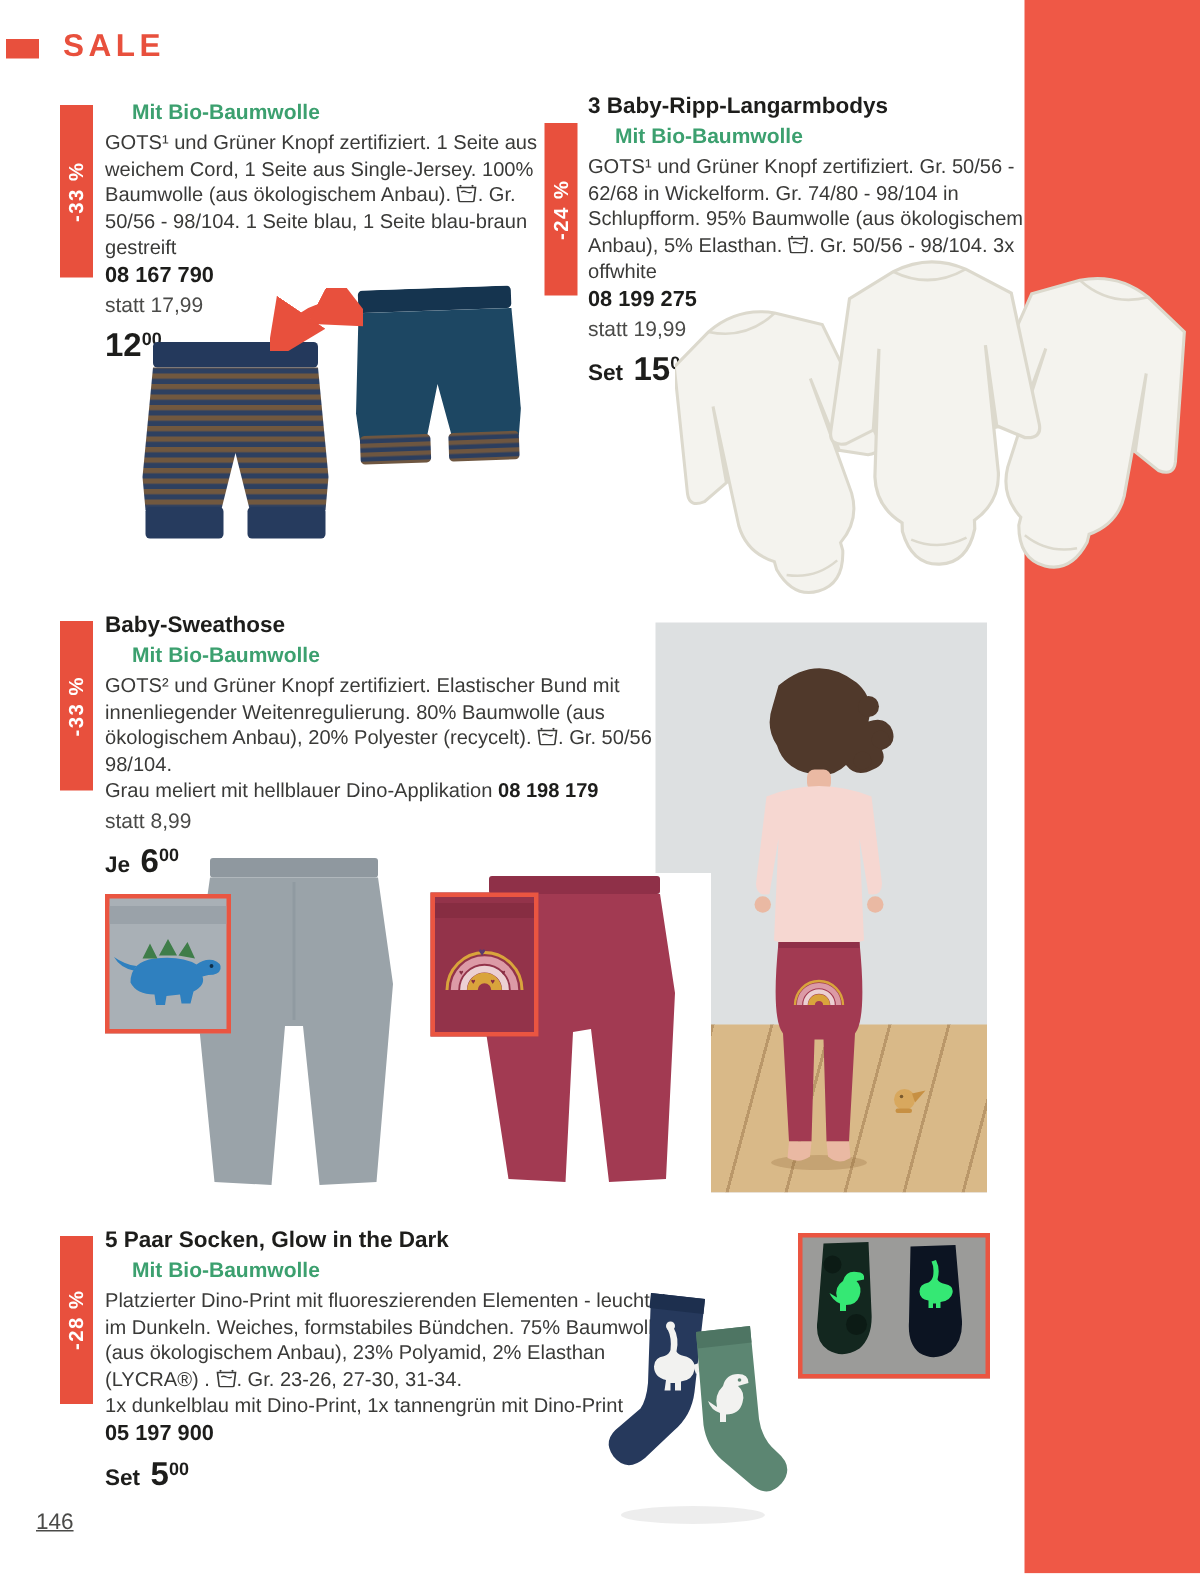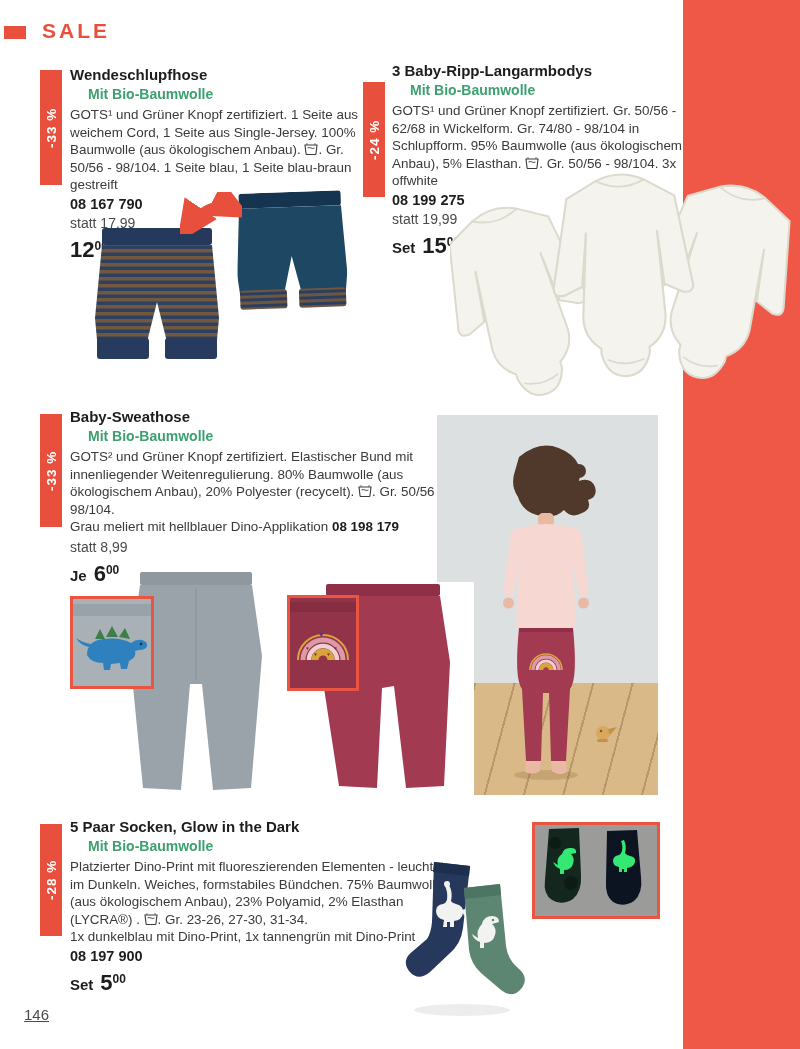--- a/index.html
+++ b/index.html
@@ -39,21 +39,20 @@
 <div class="page">
 
   <div class="band"></div>
 
   <div class="hdr-block"></div>
   <div class="hdr-title">SALE</div>
 
   <div class="badge" style="left:40px;top:70px;height:115px">-33 %</div>
 
   <div class="ptext" style="left:70px;top:66px;width:296px">
-    <div class="title">Wendeschlupfhose</div>
     <div class="bio">Mit Bio-Baumwolle</div>
     <div class="desc"><span>GOTS¹ und Grüner Knopf zertifiziert. 1 Seite aus weichem Cord, 1 Seite aus Single-Jersey. 100% Baumwolle (aus ökologischem Anbau). </span><span class="wicon"><svg width="14" height="12" viewBox="0 0 14 12">
             <path d="M1,2 L13,2 L12,10.5 Q12,11.5 11,11.5 L3,11.5 Q2,11.5 2,10.5 Z" fill="none" stroke="#3a3a38" stroke-width="1.1"></path>
             <path d="M3.5,5 Q5,4 7,5 Q9,6 10.5,5" fill="none" stroke="#3a3a38" stroke-width="0.9"></path>
             <circle cx="3" cy="0.9" r="0.7" fill="#3a3a38"></circle>
             <circle cx="11" cy="0.9" r="0.7" fill="#3a3a38"></circle>
           </svg></span><span>. Gr. 50/56 - 98/104. 1 Seite blau, 1 Seite blau-braun gestreift</span></div>
     <div class="code">08 167 790</div>
     <div class="statt">statt 17,99</div>
     <div class="price"><span class="big">12</span><span class="sup">00</span></div>
@@ -211,21 +210,21 @@
   <div class="ptext" style="left:70px;top:818px;width:392px">
     <div class="title">5 Paar Socken, Glow in the Dark</div>
     <div class="bio">Mit Bio-Baumwolle</div>
     <div class="desc"><span>Platzierter Dino-Print mit fluoreszierenden Elementen - leuchtet im Dunkeln. Weiches, formstabiles Bündchen. 75% Baumwolle (aus ökologischem Anbau), 23% Polyamid, 2% Elasthan (LYCRA®) . </span><span class="wicon"><svg width="14" height="12" viewBox="0 0 14 12">
             <path d="M1,2 L13,2 L12,10.5 Q12,11.5 11,11.5 L3,11.5 Q2,11.5 2,10.5 Z" fill="none" stroke="#3a3a38" stroke-width="1.1"></path>
             <path d="M3.5,5 Q5,4 7,5 Q9,6 10.5,5" fill="none" stroke="#3a3a38" stroke-width="0.9"></path>
             <circle cx="3" cy="0.9" r="0.7" fill="#3a3a38"></circle>
             <circle cx="11" cy="0.9" r="0.7" fill="#3a3a38"></circle>
           </svg></span><span>. Gr. 23-26, 27-30, 31-34.</span></div>
     <div class="vline">1x dunkelblau mit Dino-Print, 1x tannengrün mit Dino-Print</div>
-    <div class="code">08 197 900</div>
+    <div class="code">05 197 900</div>
     <div class="price"><span class="prefix">Set</span><span class="big">5</span><span class="sup">00</span></div>
   </div>
 
   <svg class="abs" style="left:400px;top:858px" width="132" height="162" viewBox="0 0 132 162">
     <ellipse cx="62" cy="152" rx="48" ry="6" fill="rgba(0,0,0,0.07)"></ellipse>
     <path d="M34,4 L70,8 L63,70 Q61,86 49,96 L30,114 Q18,124 9,113 Q1,102 13,93 L27,81 Q31,75 32,64 Z" fill="#26395c"></path>
     <path d="M34,4 L70,8 L69,18 L33,14 Z" fill="#1d2f4e"></path>
     <g fill="#f2f2f0">
       <path d="M44,62 Q36,60 36,53 Q36,47 43,46 Q46,45 47,42 Q48,34 45,28 L49,27 Q53,34 51,43 Q52,45 56,46 Q64,48 63,55 Q62,62 54,63 L54,69 L50,69 L50,64 L47,64 L47,69 L43,69 Z"></path>
       <circle cx="47" cy="26" r="3"></circle>

